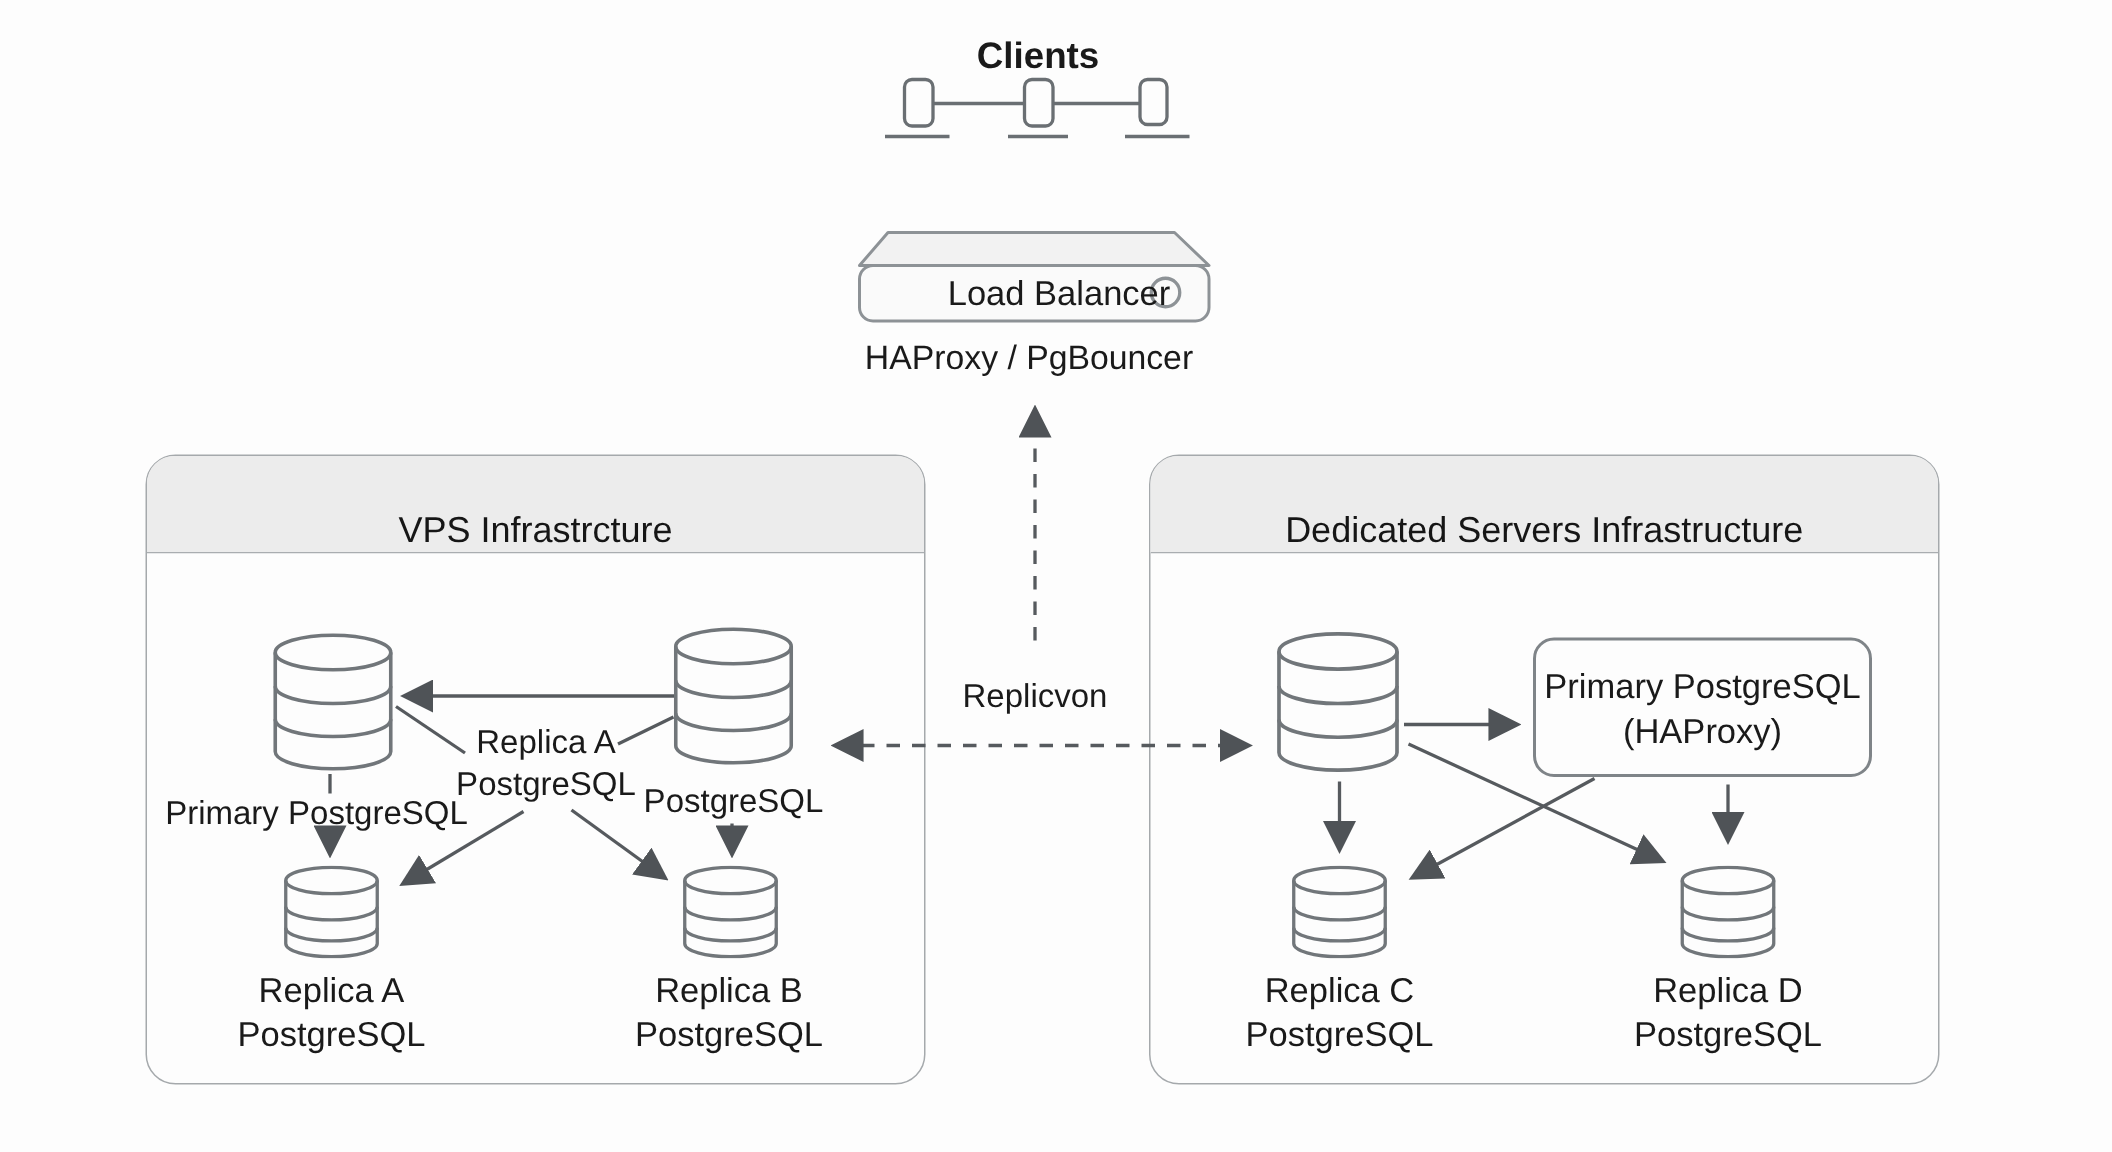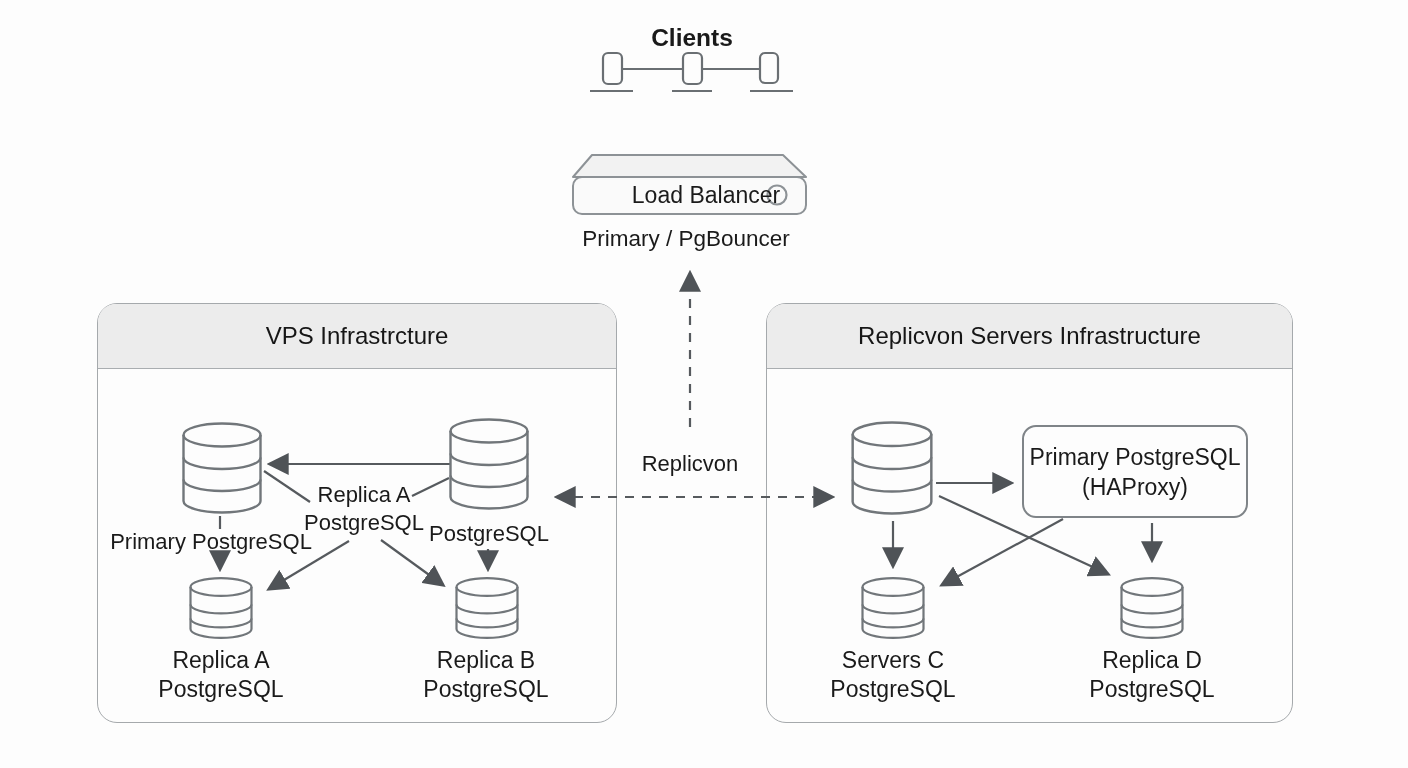--- a/index.html
+++ b/index.html
@@ -12,21 +12,21 @@
   .ctr{transform:translateX(-50%);text-align:center;white-space:nowrap;}
   .title{font-size:24.5px;font-weight:700;}
   .node-label{font-size:23px;line-height:29px;}
   .small-label{font-size:22px;line-height:28px;}
   .infra-box{
     position:absolute;border:1.7px solid #a5a9ac;border-radius:20px;
     background:#fdfdfd;box-sizing:border-box;
   }
   .infra-header{
     height:64px;background:#ececec;border-bottom:1.7px solid #a9adb0;
-    border-radius:18px 18px 0 0;display:flex;align-items:center;justify-content:center;
+    border-radius:18px 18px 0 0;display:flex;align-items:flex-end;justify-content:center;
   }
   .infra-header span{font-size:24px;color:#161616;}
   #failover-box{
     position:absolute;left:1022px;top:425px;width:226px;height:93px;
     border:2px solid #7f8488;border-radius:14px;background:#fdfdfd;
     box-sizing:border-box;display:flex;flex-direction:column;
     align-items:center;justify-content:center;font-size:23px;line-height:30px;
   }
   svg{display:block;}
   .stroke-line{stroke:#565a5e;stroke-width:2.2;fill:none;}
@@ -56,21 +56,21 @@
   </svg>
 
   <div class="infra-box" style="left:97px;top:303px;width:520px;height:420px;">
     <div class="infra-header">
       <span>VPS Infrastrcture</span>
     </div>
   </div>
 
   <div class="infra-box" style="left:766px;top:303px;width:527px;height:420px;">
     <div class="infra-header">
-      <span>Replicvon Servers Infrastructure</span>
+      <span>Dedicated Servers Infrastructure</span>
     </div>
   </div>
 
   <svg class="abs" style="left:0;top:0;" width="1408" height="768" viewBox="0 0 1408 768">
     <defs>
       <marker id="ah" markerWidth="10" markerHeight="10" refX="8.5" refY="5" orient="auto-start-reverse">
         <path d="M0 0 L10 5 L0 10 Z" fill="#4f5357"></path>
       </marker>
     </defs>
 
@@ -106,21 +106,21 @@
     <line x1="166" y1="43" x2="209" y2="43" stroke="#6a6f73" stroke-width="2.2"></line>
   </svg>
 
 
   <svg class="abs" style="left:570px;top:152px;" width="240" height="66" viewBox="0 0 240 66">
     <polygon points="22,3 213,3 236,25 3,25" fill="#f2f2f2" stroke="#8d9296" stroke-width="2" stroke-linejoin="round"></polygon>
     <rect x="3" y="25" width="233" height="37" rx="9" fill="#fafafa" stroke="#8d9296" stroke-width="2"></rect>
     <circle cx="207" cy="43" r="9.5" fill="none" stroke="#8d9296" stroke-width="2.2"></circle>
   </svg>
   <div class="abs" style="left:600px;top:182px;width:160px;text-align:center;font-size:23px;margin-left:26px;">Load Balancer</div>
-  <div class="abs ctr" style="left:686px;top:226px;font-size:22.5px;">Primary / PgBouncer</div>
+  <div class="abs ctr" style="left:686px;top:226px;font-size:22.5px;">HAProxy / PgBouncer</div>
 
   <div class="abs ctr" style="left:690px;top:451px;font-size:22px;text-align:center;">Replicvon</div>
 
   <svg class="abs" style="left:182px;top:422px;" width="80" height="92">
       <use href="#cyl3"></use>
     </svg>
   <svg class="abs" style="left:449px;top:418px;" width="80" height="92">
       <use href="#cyl3"></use>
     </svg>
   <svg class="abs" style="left:851px;top:421px;" width="82" height="94">
@@ -157,21 +157,21 @@
     <div>Replica B</div>
     <div>PostgreSQL</div>
   </div>
 
   <div id="failover-box">
     <div>Primary PostgreSQL</div>
     <div>(HAProxy)</div>
   </div>
 
   <div class="abs ctr node-label" style="left:893px;top:646px;">
-    <div>Servers C</div>
+    <div>Replica C</div>
     <div>PostgreSQL</div>
   </div>
 
   <div class="abs ctr node-label" style="left:1152px;top:646px;">
     <div>Replica D</div>
     <div>PostgreSQL</div>
   </div>
 
 </div>
 

